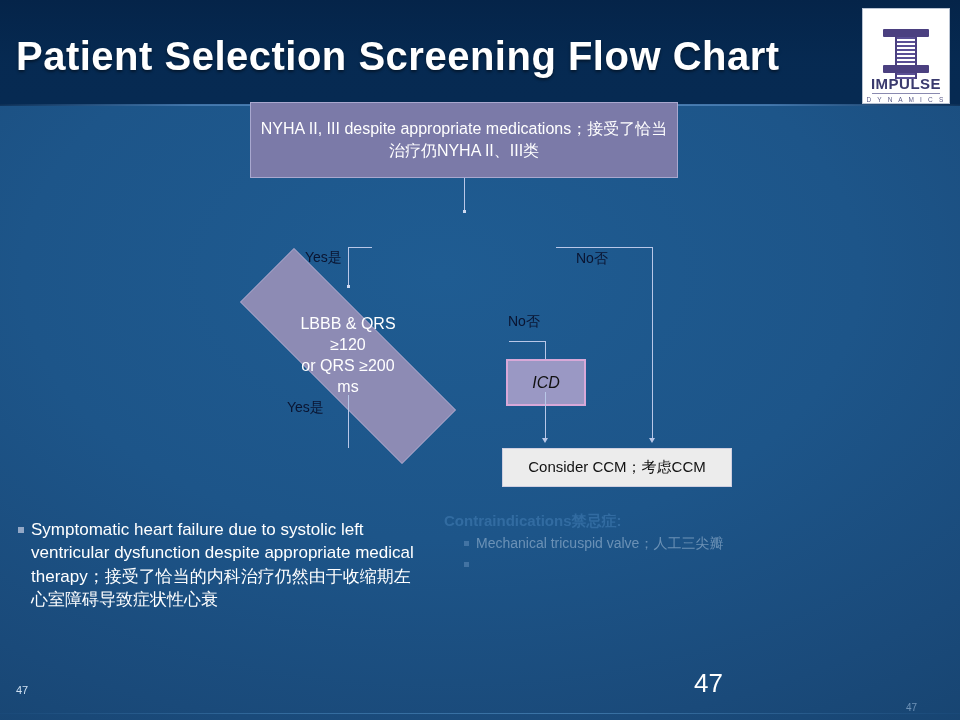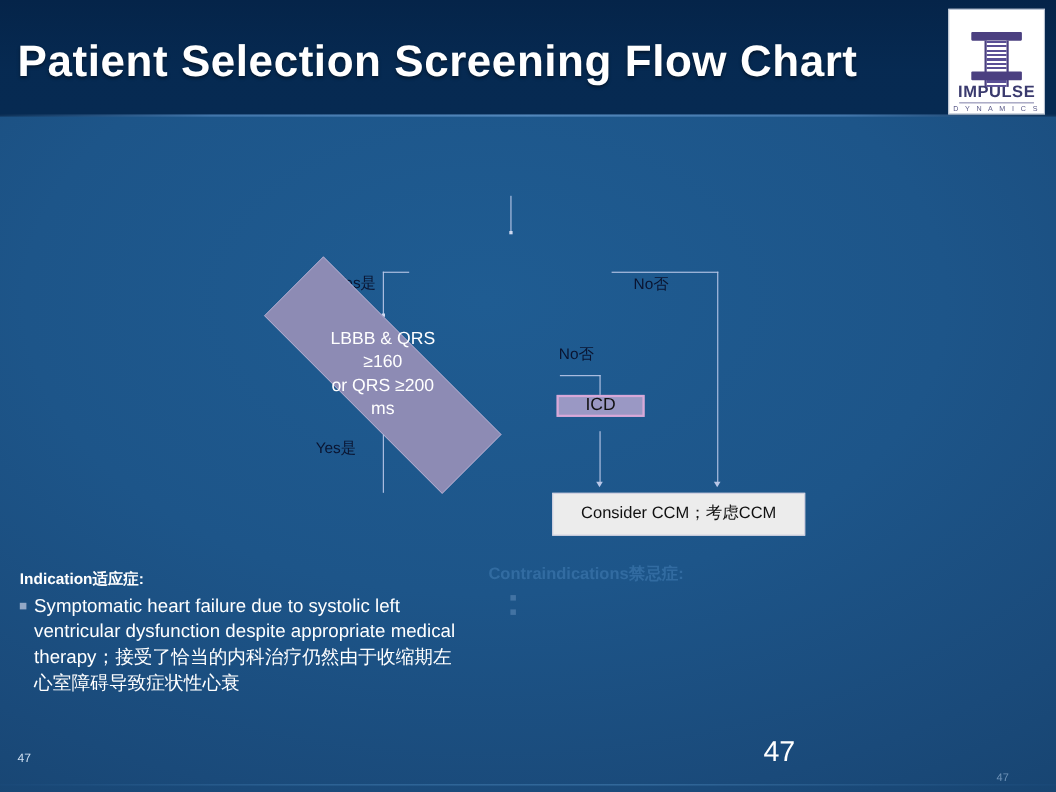--- a/index.html
+++ b/index.html
@@ -164,76 +164,79 @@
     <div class="logo-column">
       <div class="cap"></div>
         <div class="shaft"></div>
         <div class="base"></div>
     </div>
     <div class="logo-word">IMPULSE</div>
     <div class="logo-rule"></div>
     <div class="logo-sub">D Y N A M I C S</div>
   </div>
 
+  <div class="node box" style="left:250px; top:102px; width:428px; height:76px;">
+    <span>NYHA II, III despite appropriate medications；接受了恰当治疗仍NYHA II、III类</span>
+  </div>
 
   <div class="conn vline" style="left:464px; top:178px; height:34px;"></div>
   <div class="joint" style="left:463px; top:210px;"></div>
 
 
   <div class="conn hline" style="left:348px; top:247px; width:24px;"></div>
   <div class="conn vline" style="left:348px; top:247px; height:40px;"></div>
   <div class="joint" style="left:347px; top:285px;"></div>
   <div class="branch-label" style="left:305px; top:249px;">Yes是</div>
 
   <div class="conn hline" style="left:556px; top:247px; width:97px;"></div>
   <div class="conn vline" style="left:652px; top:247px; height:192px;"></div>
   <div class="arrow" style="left:649px; top:438px;"></div>
   <div class="branch-label" style="left:576px; top:250px;">No否</div>
 
-  <div class="diamond" style="left:186px; top:287px; width:324px; height:108px;">
+  <div class="diamond" style="left:186px; top:302px; width:324px; height:108px;">
     <div class="shape"></div>
     <div class="dtext" style="flex-direction:column;">
       <span>LBBB &amp;  QRS</span>
-      <span>≥160</span>
+      <span>≥120</span>
       <span>or   QRS ≥200</span>
       <span>ms</span>
     </div>
   </div>
 
   <div class="conn hline" style="left:509px; top:341px; width:37px;"></div>
   <div class="conn vline" style="left:545px; top:341px; height:18px;"></div>
   <div class="branch-label" style="left:508px; top:313px;">No否</div>
 
-  <div class="node box icd" style="left:506px; top:359px; width:80px; height:20px;">
+  <div class="node box icd" style="left:506px; top:359px; width:80px; height:47px;font-style:italic;">
     <span>ICD</span>
   </div>
 
   <div class="conn vline" style="left:545px; top:392px; height:47px;"></div>
   <div class="arrow" style="left:542px; top:438px;"></div>
 
   <div class="conn vline" style="left:348px; top:395px; height:53px;"></div>
   <div class="branch-label" style="left:287px; top:399px;">Yes是</div>
 
 
   <div class="node box light" style="left:502px; top:448px; width:230px; height:39px; font-size:15px;text-align:center;">
     <span>Consider CCM；考虑CCM</span>
   </div>
 
   <div class="indication">
-    <div class="ind-head">Indication适应症:</div>
     <div class="bullet-row">
       <span class="sq"></span>
       <span class="ind-body">Symptomatic heart failure due to systolic left ventricular dysfunction despite appropriate medical therapy；接受了恰当的内科治疗仍然由于收缩期左心室障碍导致症状性心衰</span>
     </div>
   </div>
 
   <div class="contra">
     <div class="contra-head">Contraindications禁忌症:</div>
     <div class="contra-row">
       <span class="sq2"></span>
+      <span class="contra-body">Mechanical tricuspid valve；人工三尖瓣</span>
     </div>
     <div class="contra-row">
       <span class="sq2"></span>
     </div>
   </div>
 
   <div class="pn-left">47</div>
   <div class="pn-mid">47</div>
   <div class="pn-right">47</div>
 

